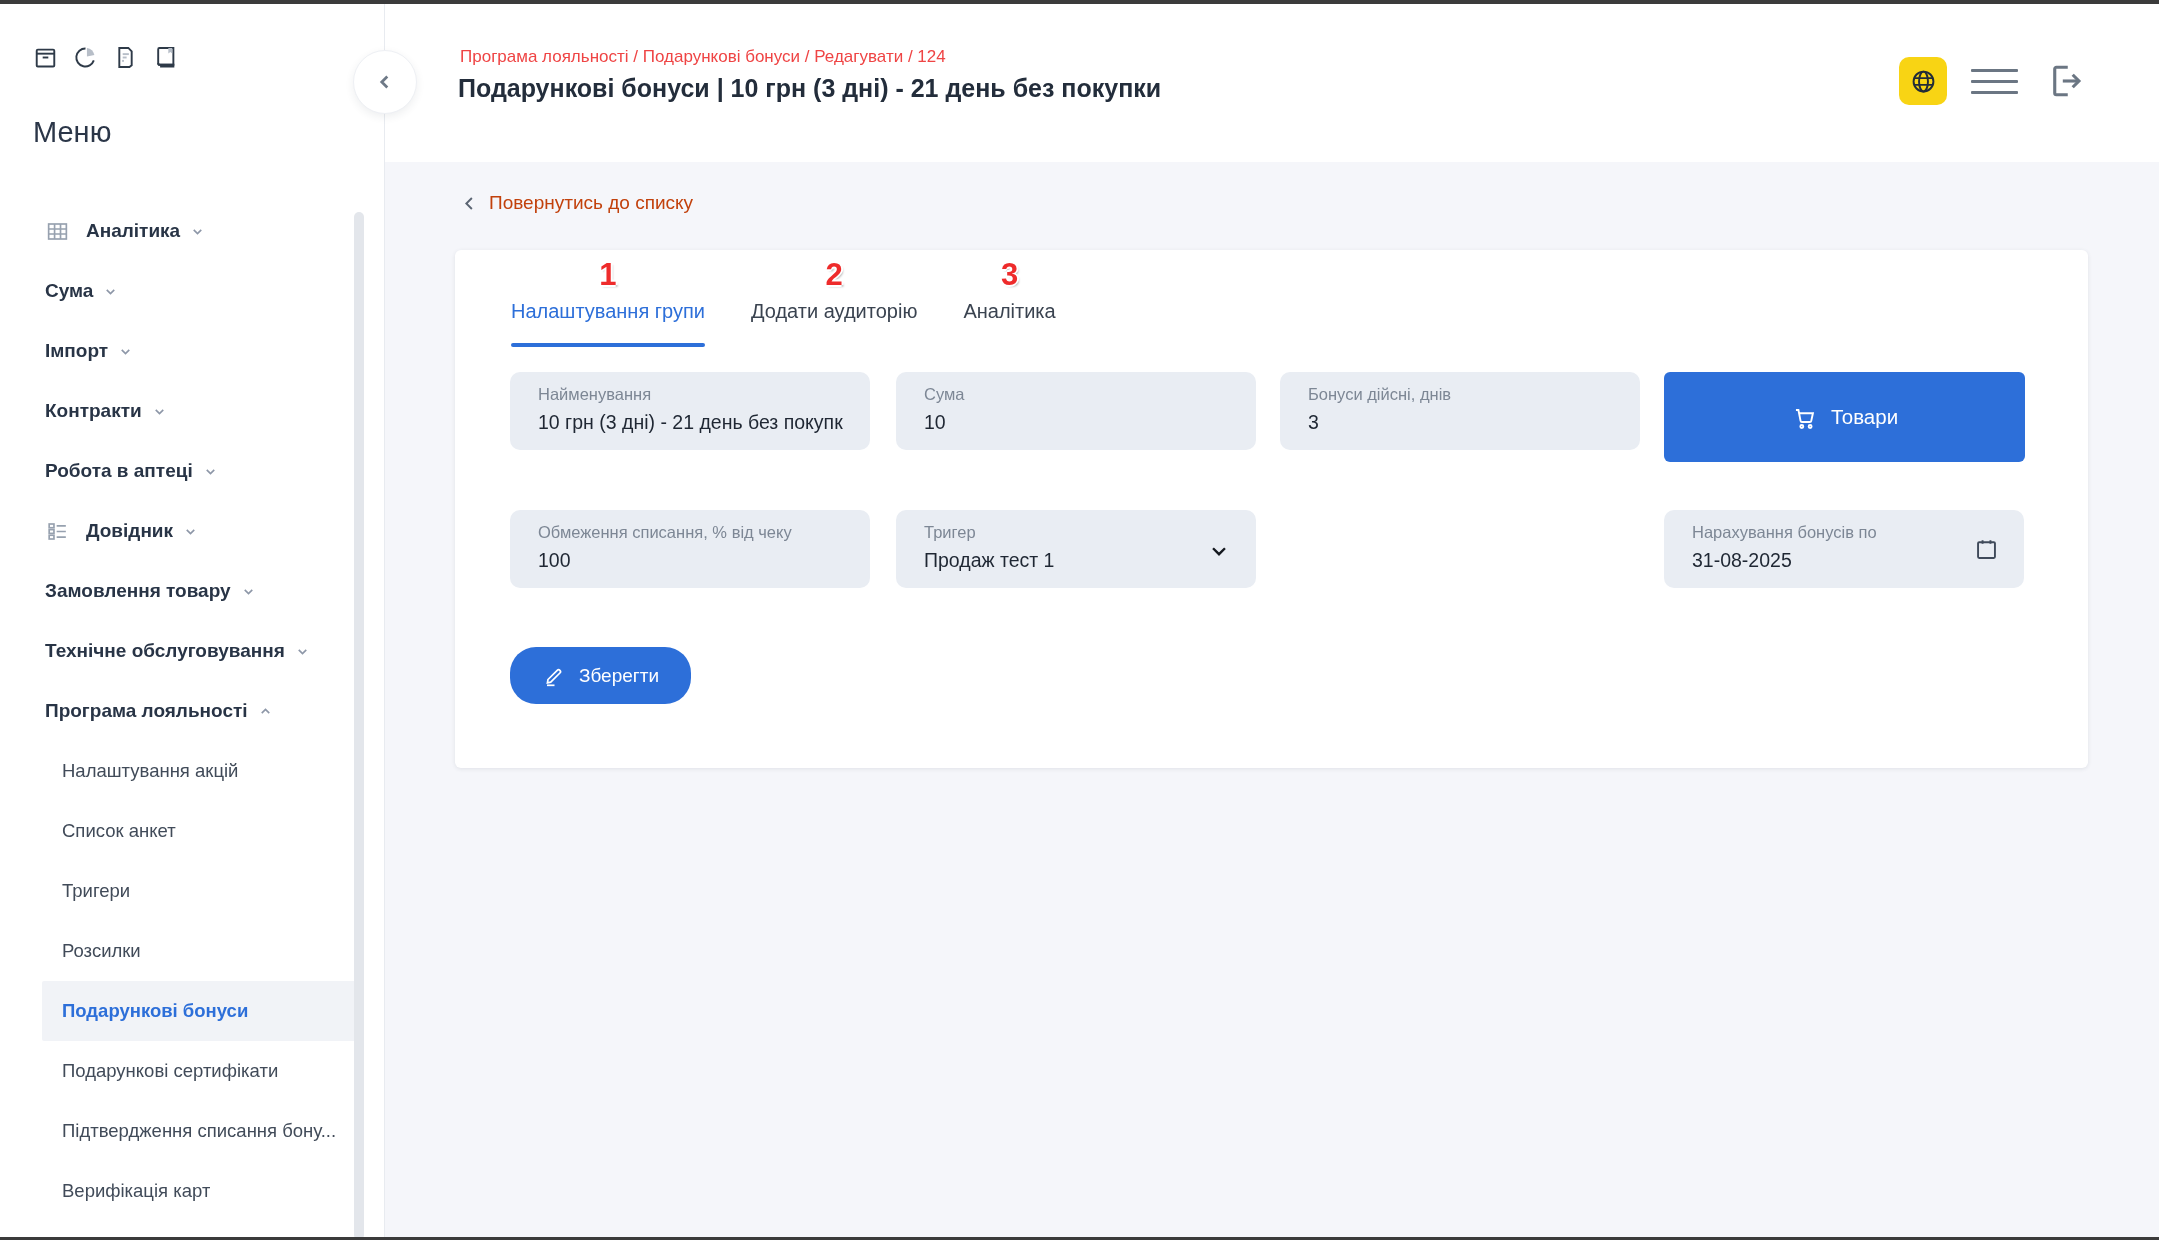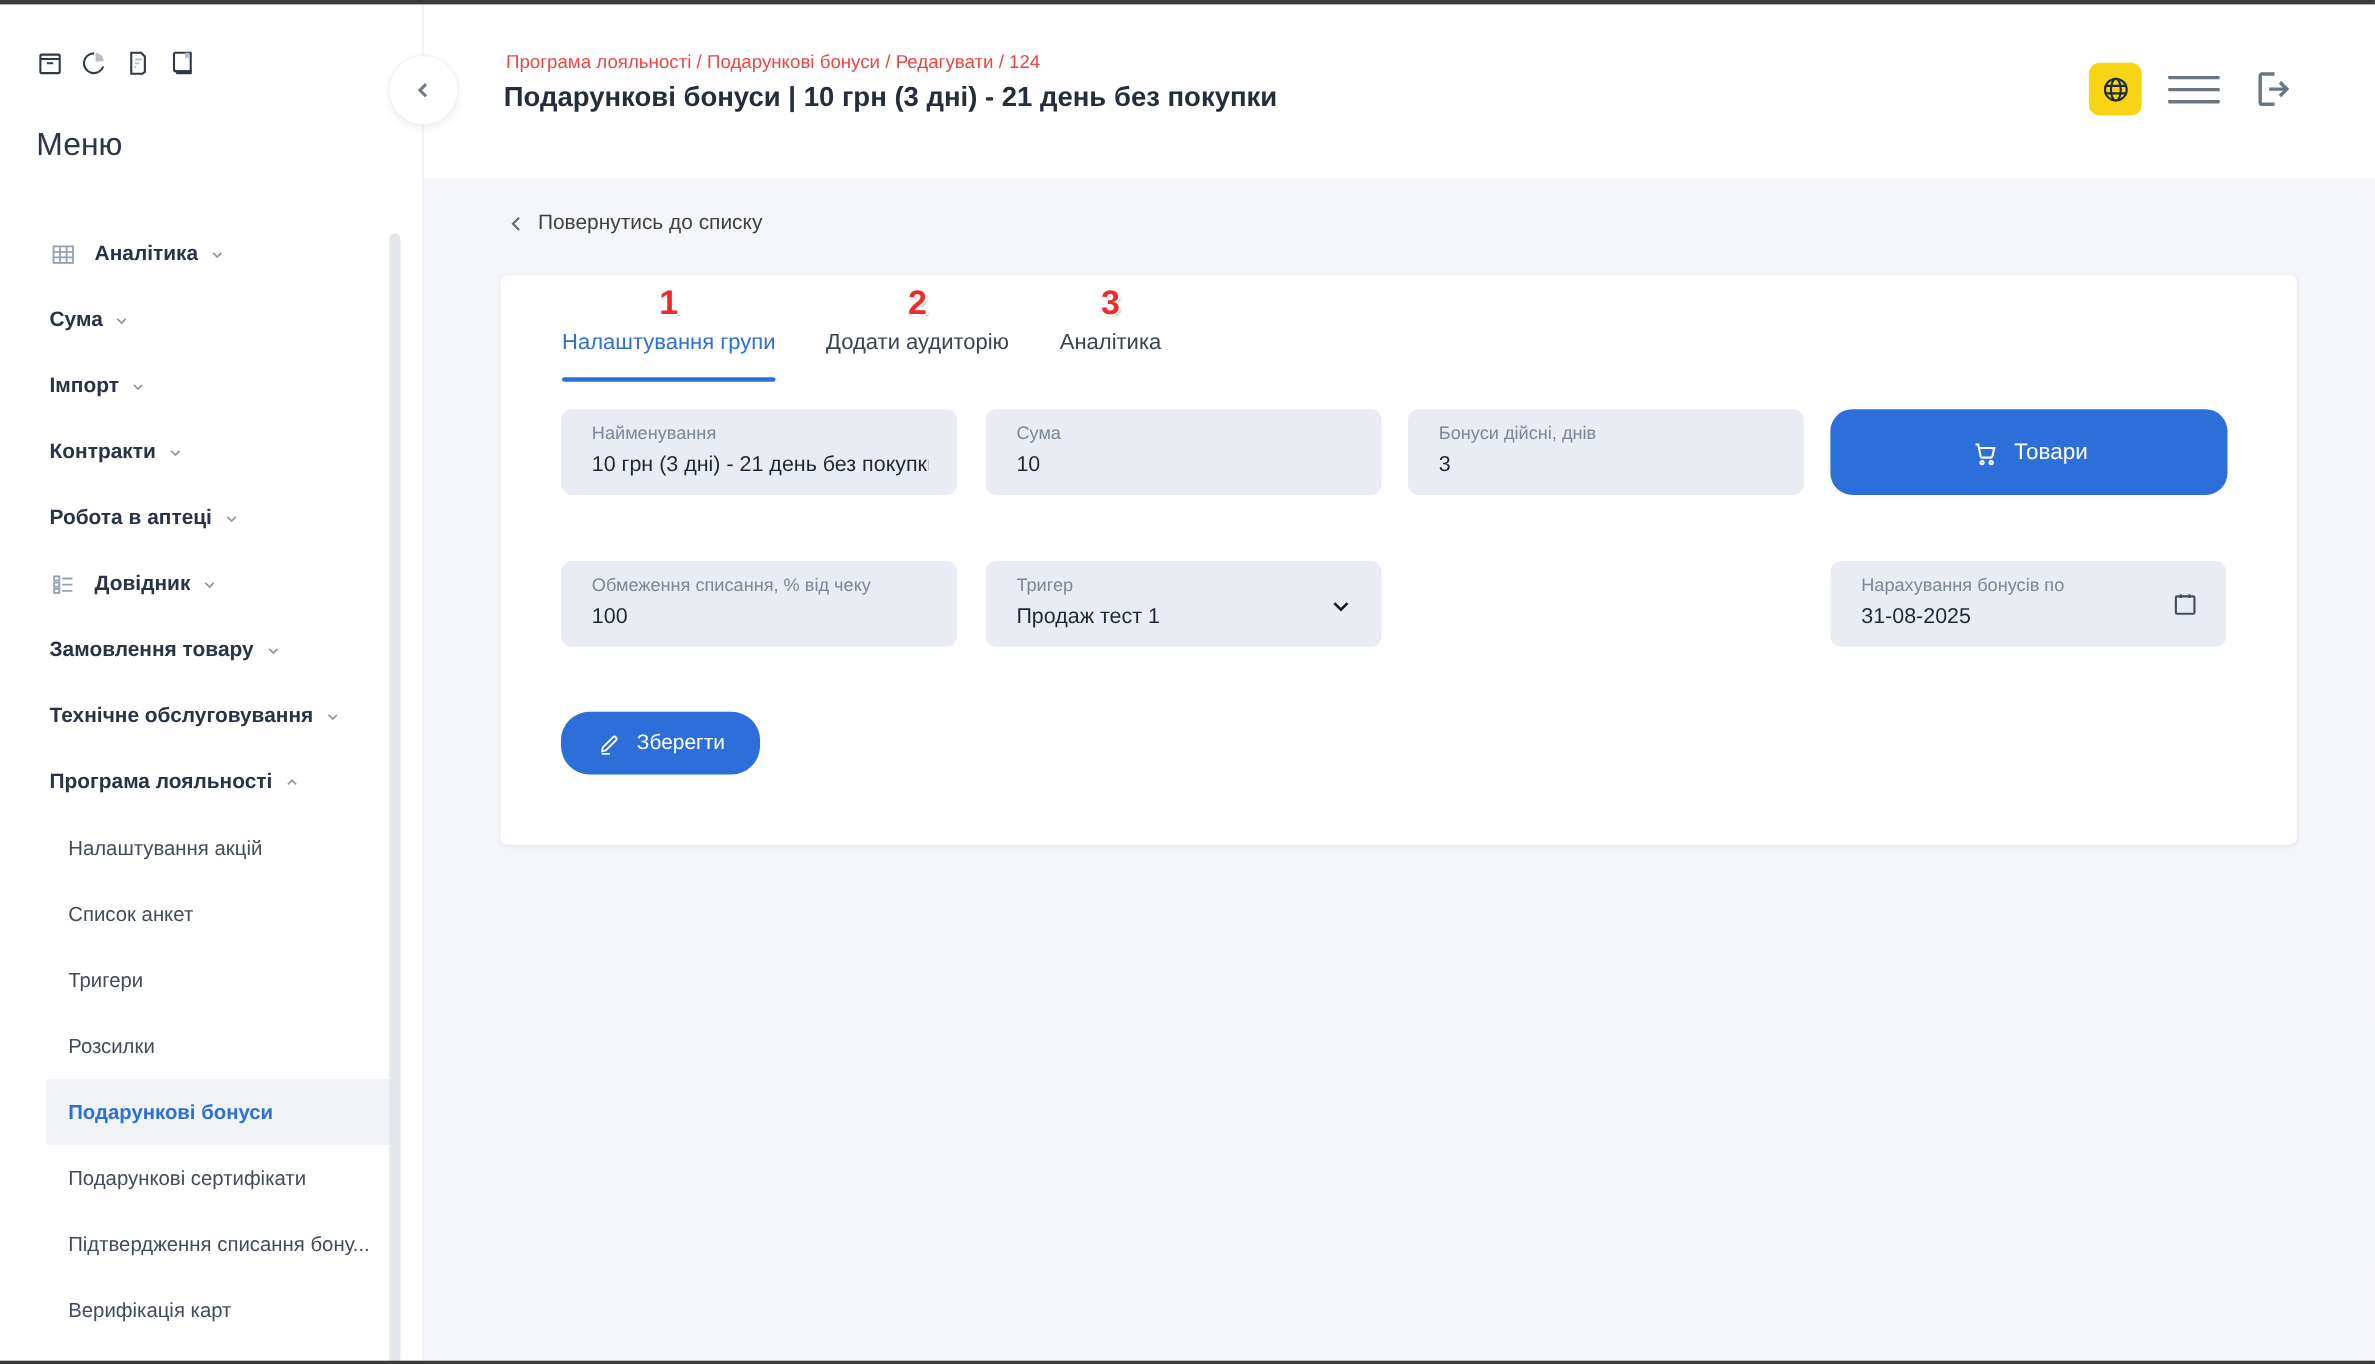--- a/index.html
+++ b/index.html
@@ -36,42 +36,42 @@
   .breadcrumb{position:absolute;left:460px;top:47px;font-size:17px;color:#ef4444;}
   .page-title{position:absolute;left:458px;top:74px;font-size:25px;font-weight:700;color:#232d3b;}
   .topbar{position:absolute;right:71px;top:57px;display:flex;align-items:center;gap:24px;z-index:10;}
   .globe-btn{width:48px;height:48px;border-radius:10px;background:#f8d414;display:flex;align-items:center;justify-content:center;color:#222c38;cursor:pointer;}
   .burger{width:47px;height:48px;display:flex;flex-direction:column;justify-content:center;gap:8px;cursor:pointer;}
   .burger div{height:3px;background:#6b7683;border-radius:1px;}
   .logout-btn{width:46px;height:48px;display:flex;align-items:center;justify-content:center;color:#6b7683;cursor:pointer;}
 
   
   .back-link{position:absolute;left:460px;top:192px;display:flex;align-items:center;gap:10px;cursor:pointer;}
-  .back-link .txt{font-size:19px;color:#404040;}
+  .back-link .txt{font-size:19px;color:#c2410c;}
   .back-link .chev{display:inline-flex;color:#5b6573;}
 
   .card{position:absolute;left:455px;top:250px;width:1633px;height:518px;background:#ffffff;
     border-radius:6px;box-shadow:0 1px 4px rgba(40,52,70,.10);}
   .tabs{position:absolute;left:56px;top:47px;display:flex;gap:46px;}
   .tab{position:relative;font-size:20px;line-height:28px;color:#3a4350;cursor:pointer;white-space:nowrap;}
   .tab .num{position:absolute;top:-36px;left:50%;transform:translateX(-50%);
     font-size:31px;font-weight:700;color:#ee2b2b;
     text-shadow:-2px 0 0 #fff,2px 0 0 #fff,0 -2px 0 #fff,0 2px 0 #fff,2px 2px 2px rgba(0,0,0,.25);}
   .tab.active{color:#2d6fd9;font-weight:500;}
   .tab.active::after{content:'';position:absolute;left:0;right:0;top:46px;height:4px;background:#2d6fd9;border-radius:2px;}
 
   .field{position:absolute;width:360px;height:78px;background:#e9edf3;border-radius:10px;padding:13px 26px 0 28px;}
   .field .flabel{font-size:16.5px;color:#7d8795;white-space:nowrap;overflow:hidden;}
   .field .fvalue{font-size:19.5px;font-weight:500;color:#1f2733;margin-top:7px;white-space:nowrap;overflow:hidden;}
   .field .ficon{position:absolute;right:24px;top:26px;color:#3f4a5a;display:inline-flex;}
   .field .fchev{position:absolute;right:26px;top:30px;color:#15191f;display:inline-flex;}
 
   .btn-blue{background:#2d6fd9;color:#ffffff;border:none;border-radius:6px;cursor:pointer;
     display:flex;align-items:center;justify-content:center;gap:13px;font-family:"Liberation Sans",sans-serif;}
-  .products-btn{position:absolute;left:1209px;top:122px;width:361px;height:78px;font-size:20.5px;border-radius:20px;}
+  .products-btn{position:absolute;left:1209px;top:122px;width:361px;height:90px;font-size:20.5px;}
   .save-btn{position:absolute;left:55px;top:397px;width:181px;height:57px;font-size:19px;border-radius:26px;}
 
   .r1{top:122px;} .r2{top:260px;}
   .c1{left:55px;} .c2{left:441px;} .c3{left:825px;} .c4{left:1209px;}
 </style>
 </head>
 <body>
 
 <div id="canvas">
   <div class="top-chrome"></div>

